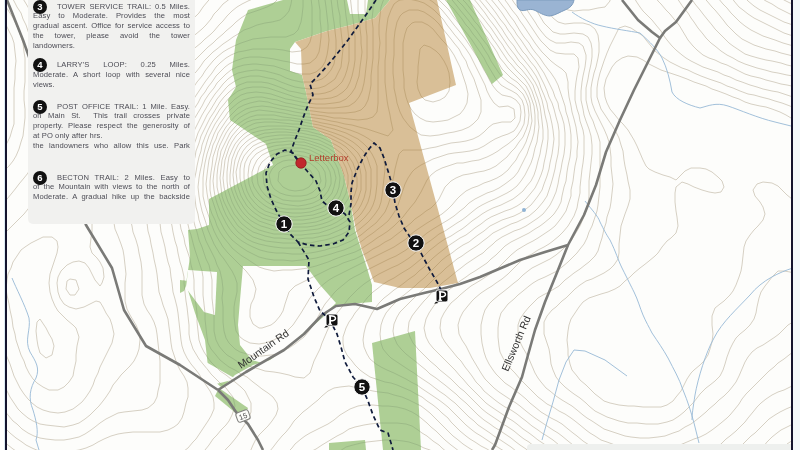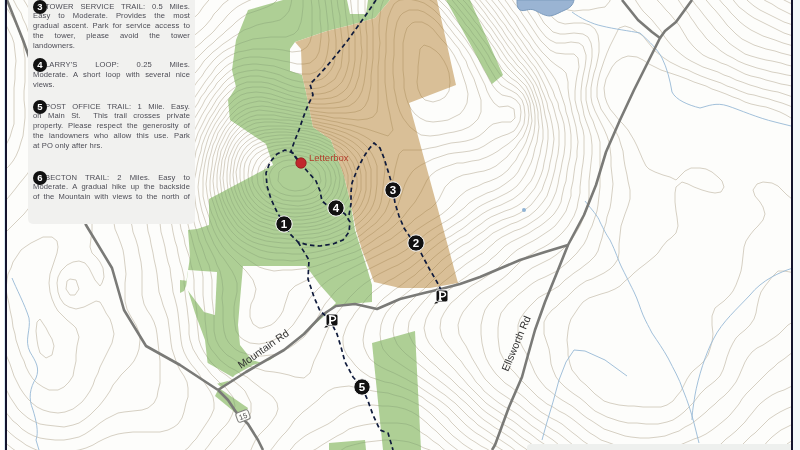--- a/index.html
+++ b/index.html
@@ -1,21 +1,21 @@
 <!DOCTYPE html>
 <html><head><meta charset="utf-8">
 <style>
 html,body{margin:0;padding:0;width:800px;height:450px;overflow:hidden;background:#fff;
  font-family:"Liberation Sans",sans-serif}
 .para{position:absolute;left:5px;width:157px}
 .pnum{position:absolute;left:0;top:-2px;width:14px;height:14px;border-radius:50%;background:#111;
  color:#fff;font-size:9.5px;font-weight:bold;text-align:center;line-height:14px}
 .pline{text-align:justify;text-align-last:justify;font-size:7.6px;line-height:9.9px;color:#4c4c55;
  letter-spacing:0.1px;white-space:nowrap}
-.pline.first{padding-left:12px}
+.pline.first{padding-left:24px}
 .pline.last{text-align-last:left}
 </style></head>
 <body>
 <svg width="800" height="450" viewBox="0 0 800 450" xmlns="http://www.w3.org/2000/svg" style="position:absolute;left:0;top:0">
 <defs>
 <g id="ct">
 <path d="M113 -20l5 5l4 4l5 5l6 3l9 -2l6 -1l9 -1l7 -1l8 -3l4 -3l5 -5l1 -1"></path>
 <path d="M820 144l-5 -5l-4 -5l-3 -4l-6 -5l-6 -4l-5 -3l-5 -3l-6 -3l-8 -3l-6 -2l-6 -1l-9 -2l-6 -2l-6 -3l-6 -2l-7 -3l-8 -3l-6 -2l-6 -3l-6 -2l-6 -2l-7 -3l-8 -3l-6 -2l-6 -2l-6 -2l-6 -3l-6 -3l-6 -4l-6 -3l-9 -1l-6 2l-6 4l-4 5l-3 6l-3 6l-2 9l1 9l2 6l3 6l5 6l4 5l4 4l5 6l3 5l3 5l3 6l3 7l3 7l3 6l3 3l6 3l8 3l7 2l6 3l5 -5l4 -4l6 -3l9 0l6 1l6 3l6 5l4 4l2 6l-3 5l-6 1l-6 -1l-7 -2l-8 -3l-6 -3l-6 -2l-6 5l-1 6l0 9l1 9l1 6l1 9l-2 7l-5 5l-4 3l-5 6l-4 6l-3 3l-6 5l-5 4l-4 3l-6 5l-4 4l-5 4l-5 5l-5 3l-7 3l-7 2l-6 2l-6 2l-6 4l-4 5l-4 6l-4 6l-2 6l-1 6l-1 9l1 9l0 6l2 9l2 6l5 6l3 4l6 5l3 3l6 6l4 3l5 4l6 2l9 2l9 1l6 0l9 1l9 0l9 0l6 -2l6 -4l3 -4l5 -6l3 -6l3 -6l4 -6l3 -3l6 -5l4 -4l4 -6l2 -6l2 -7l1 -8l-1 -9l0 -9l3 -8l5 -4l4 -3l6 -6l3 -4l3 -6l3 -8l2 -6l1 -6l1 -9l1 -9l2 -6l4 -6l4 -5l4 -4l5 -6l2 -6l-2 -7l-3 -5l-5 -6l-2 -6l4 -6l6 -2l9 1l6 3l4 4l5 5l5 4l6 3l7 2l6 1l9 1"></path>
 <path d="M77 -20l3 6l2 9l1 6l2 6l4 6l5 5l6 3l6 3l6 2l9 1l9 1l9 -2l6 -2l6 -3l6 -3l6 -2l8 -3l7 -3l5 -3l4 -3l5 -6l4 -5l3 -4l6 -6l3 -3"></path>
 <path d="M543 -20l4 6l3 4l3 5l4 6l5 6l6 3l6 1l9 -1l6 0l9 -2l7 -1l5 -6l0 -6l0 -8l0 -7"></path>
@@ -252,46 +252,46 @@
     </g>
 </svg>
 
 <div style="position:absolute;left:28px;top:-6px;width:167px;height:230px;background:#f1f1ef;border-radius:5px"></div>
 <div style="position:absolute;left:28px;top:0;width:167px;height:224px">
 
 <div class="para" style="top:1.5px">
 <div class="pnum">3</div>
 <div class="pline first">TOWER SERVICE TRAIL: 0.5 Miles.</div>
 <div class="pline">Easy to Moderate. Provides the most</div>
-<div class="pline">gradual ascent. Park for service access to</div>
+<div class="pline">gradual ascent. Office for service access to</div>
 <div class="pline">the tower, please avoid the tower</div>
 <div class="pline last">landowners.</div>
 </div>
 
 <div class="para" style="top:60px">
 <div class="pnum">4</div>
 <div class="pline first">LARRY'S LOOP: 0.25 Miles.</div>
 <div class="pline">Moderate. A short loop with several nice</div>
 <div class="pline last">views.</div>
 </div>
 
 <div class="para" style="top:101.5px">
 <div class="pnum">5</div>
 <div class="pline first">POST OFFICE TRAIL: 1 Mile. Easy.</div>
 <div class="pline">on Main St.&nbsp; This trail crosses private</div>
 <div class="pline">property. Please respect the generosity of</div>
+<div class="pline last">at PO only after hrs.</div>
 <div class="pline">the landowners who allow this use. Park</div>
-<div class="pline last">at PO only after hrs.</div>
 </div>
 
 <div class="para" style="top:172.5px">
 <div class="pnum">6</div>
 <div class="pline first">BECTON TRAIL: 2 Miles. Easy to</div>
+<div class="pline">of the Mountain with views to the north of</div>
 <div class="pline">Moderate. A gradual hike up the backside</div>
-<div class="pline">of the Mountain with views to the north of</div>
 </div>
 </div>
 
 <div style="position:absolute;left:527px;top:444px;width:268px;height:10px;background:#eef0ee;border-radius:4px 4px 0 0"></div>
 
 <div style="position:absolute;left:0;top:0;width:3.5px;height:450px;background:#fff"></div>
 <div style="position:absolute;left:3.5px;top:0;width:1.8px;height:450px;background:#dcebf4"></div>
 <div style="position:absolute;left:5.3px;top:0;width:1.8px;height:450px;background:#14142e"></div>
 
 <div style="position:absolute;left:791px;top:0;width:2px;height:450px;background:#14142e"></div>

